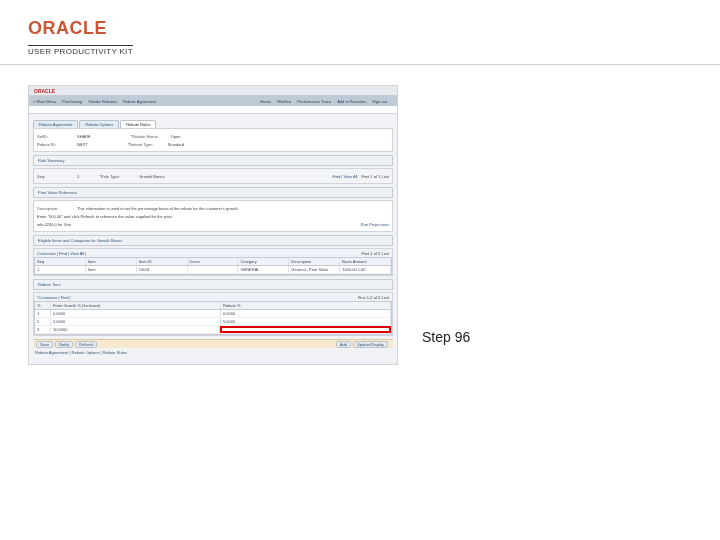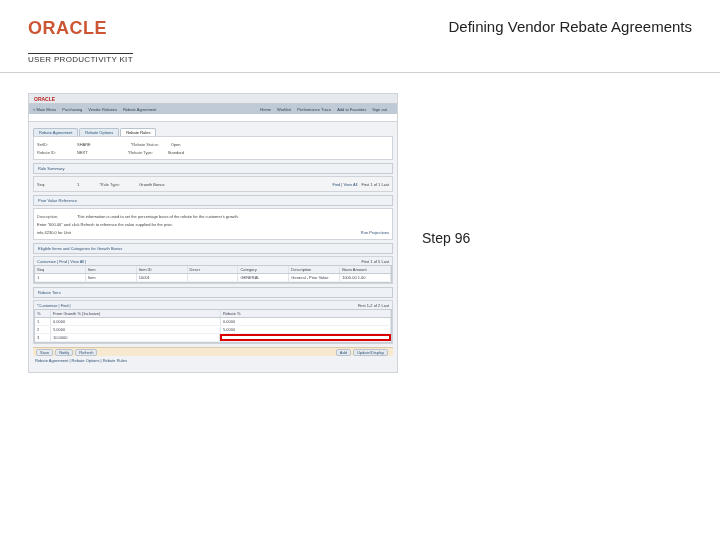--- a/index.html
+++ b/index.html
@@ -1,22 +1,22 @@
 <!DOCTYPE html>
 <html><head>
 <meta charset="utf-8">
 <style>
 *{margin:0;padding:0;box-sizing:border-box}
 body{width:720px;height:540px;background:#fff;font-family:Arial,Helvetica,sans-serif;font-size:11px;color:#222;position:relative;overflow:hidden}
 .top-header{display:flex;align-items:flex-start;padding:18px 28px 8px 28px;border-bottom:1px solid #cfcfcf}
 .oracle-logo{display:flex;flex-direction:column}
 .oracle-word{font-weight:bold;color:#c53;font-size:18px;letter-spacing:.5px}
-.upk{font-size:8px;letter-spacing:.3px;color:#333;border-top:1px solid #333;margin-top:14px;padding-top:1px}
+.upk{font-size:8px;letter-spacing:.3px;color:#333;border-top:1px solid #333;margin-top:6px;padding-top:1px}
 .doc-title{margin-left:auto;font-size:15px;color:#222}
-.content{display:flex;align-items:center;padding:20px 28px}
+.content{display:flex;align-items:flex-end;padding:20px 28px}
 .screenshot{width:370px;height:280px;background:#f0f2f5;border:1px solid #d0d4d9;position:relative;overflow:hidden;font-size:4px}
 .shot-top{background:#bfcad6;height:10px;display:flex;align-items:center;padding:0 4px;color:#345;font-size:4px}
 .shot-top span{margin-right:6px}
 .shot-bar{background:#e6eaef;height:10px;display:flex;align-items:center;font-size:4px;color:#556;border-bottom:1px solid #c7ccd3}
 .shot-bar span{margin:0 5px}
 .shot-logo{color:#b22;font-weight:bold;font-size:5px;margin-right:4px}
 .sub-bar{background:#fff;height:8px;border-bottom:1px solid #d0d4d9}
 .tab-row{display:flex;height:10px;align-items:flex-end;margin:4px 0 0 4px}
 .tab{background:#e3ebf3;border:1px solid #b9c3ce;border-bottom:none;padding:1px 5px;font-size:4px;color:#357;margin-right:1px;border-radius:2px 2px 0 0}
 .tab.active{background:#fff;color:#222}
@@ -39,21 +39,20 @@
 .small-link{color:#357}
 </style>
 </head>
 <body>
 
 <div class="top-header">
   <div class="oracle-logo">
     <span class="oracle-word red">ORACLE</span>
     <span class="upk">USER PRODUCTIVITY KIT</span>
   </div>
-  <div class="doc-title">Defining Vendor Rebate Agreements</div>
 </div>
 
 <div class="content">
 
   <div class="screenshot">
     <div class="shot-bar">
       <span class="shot-logo">ORACLE</span>
     </div>
     <div class="shot-top">
       <span>&lt; Main Menu</span>

